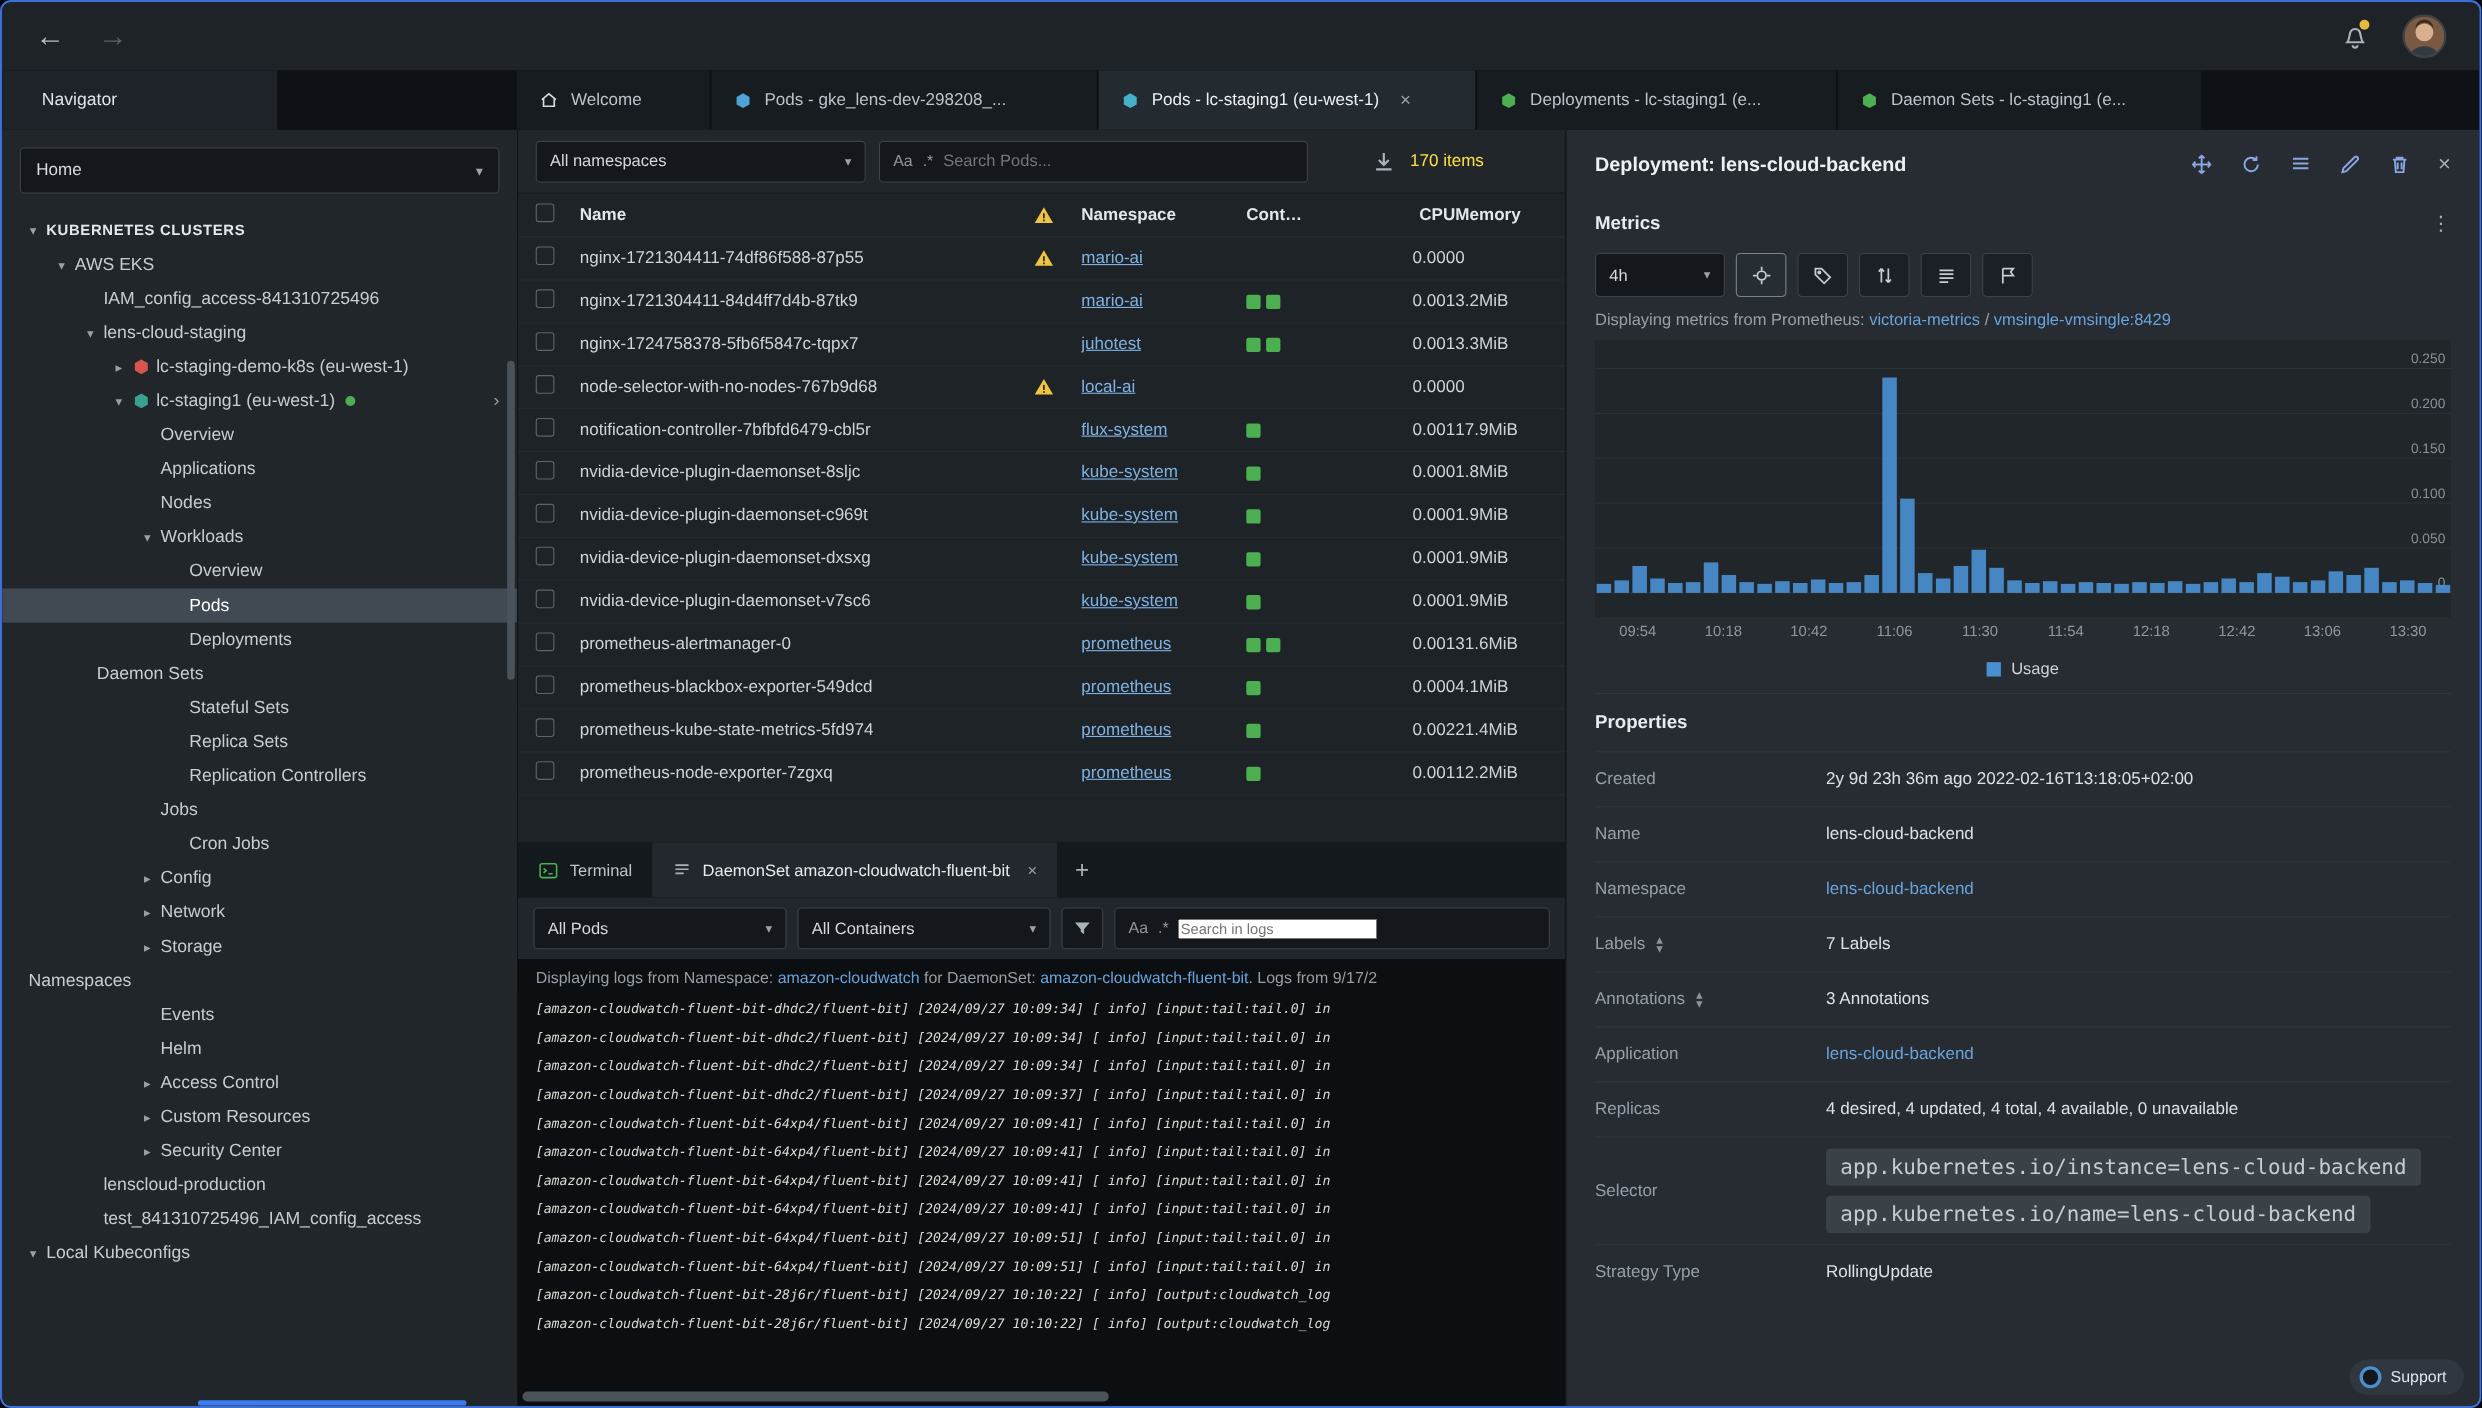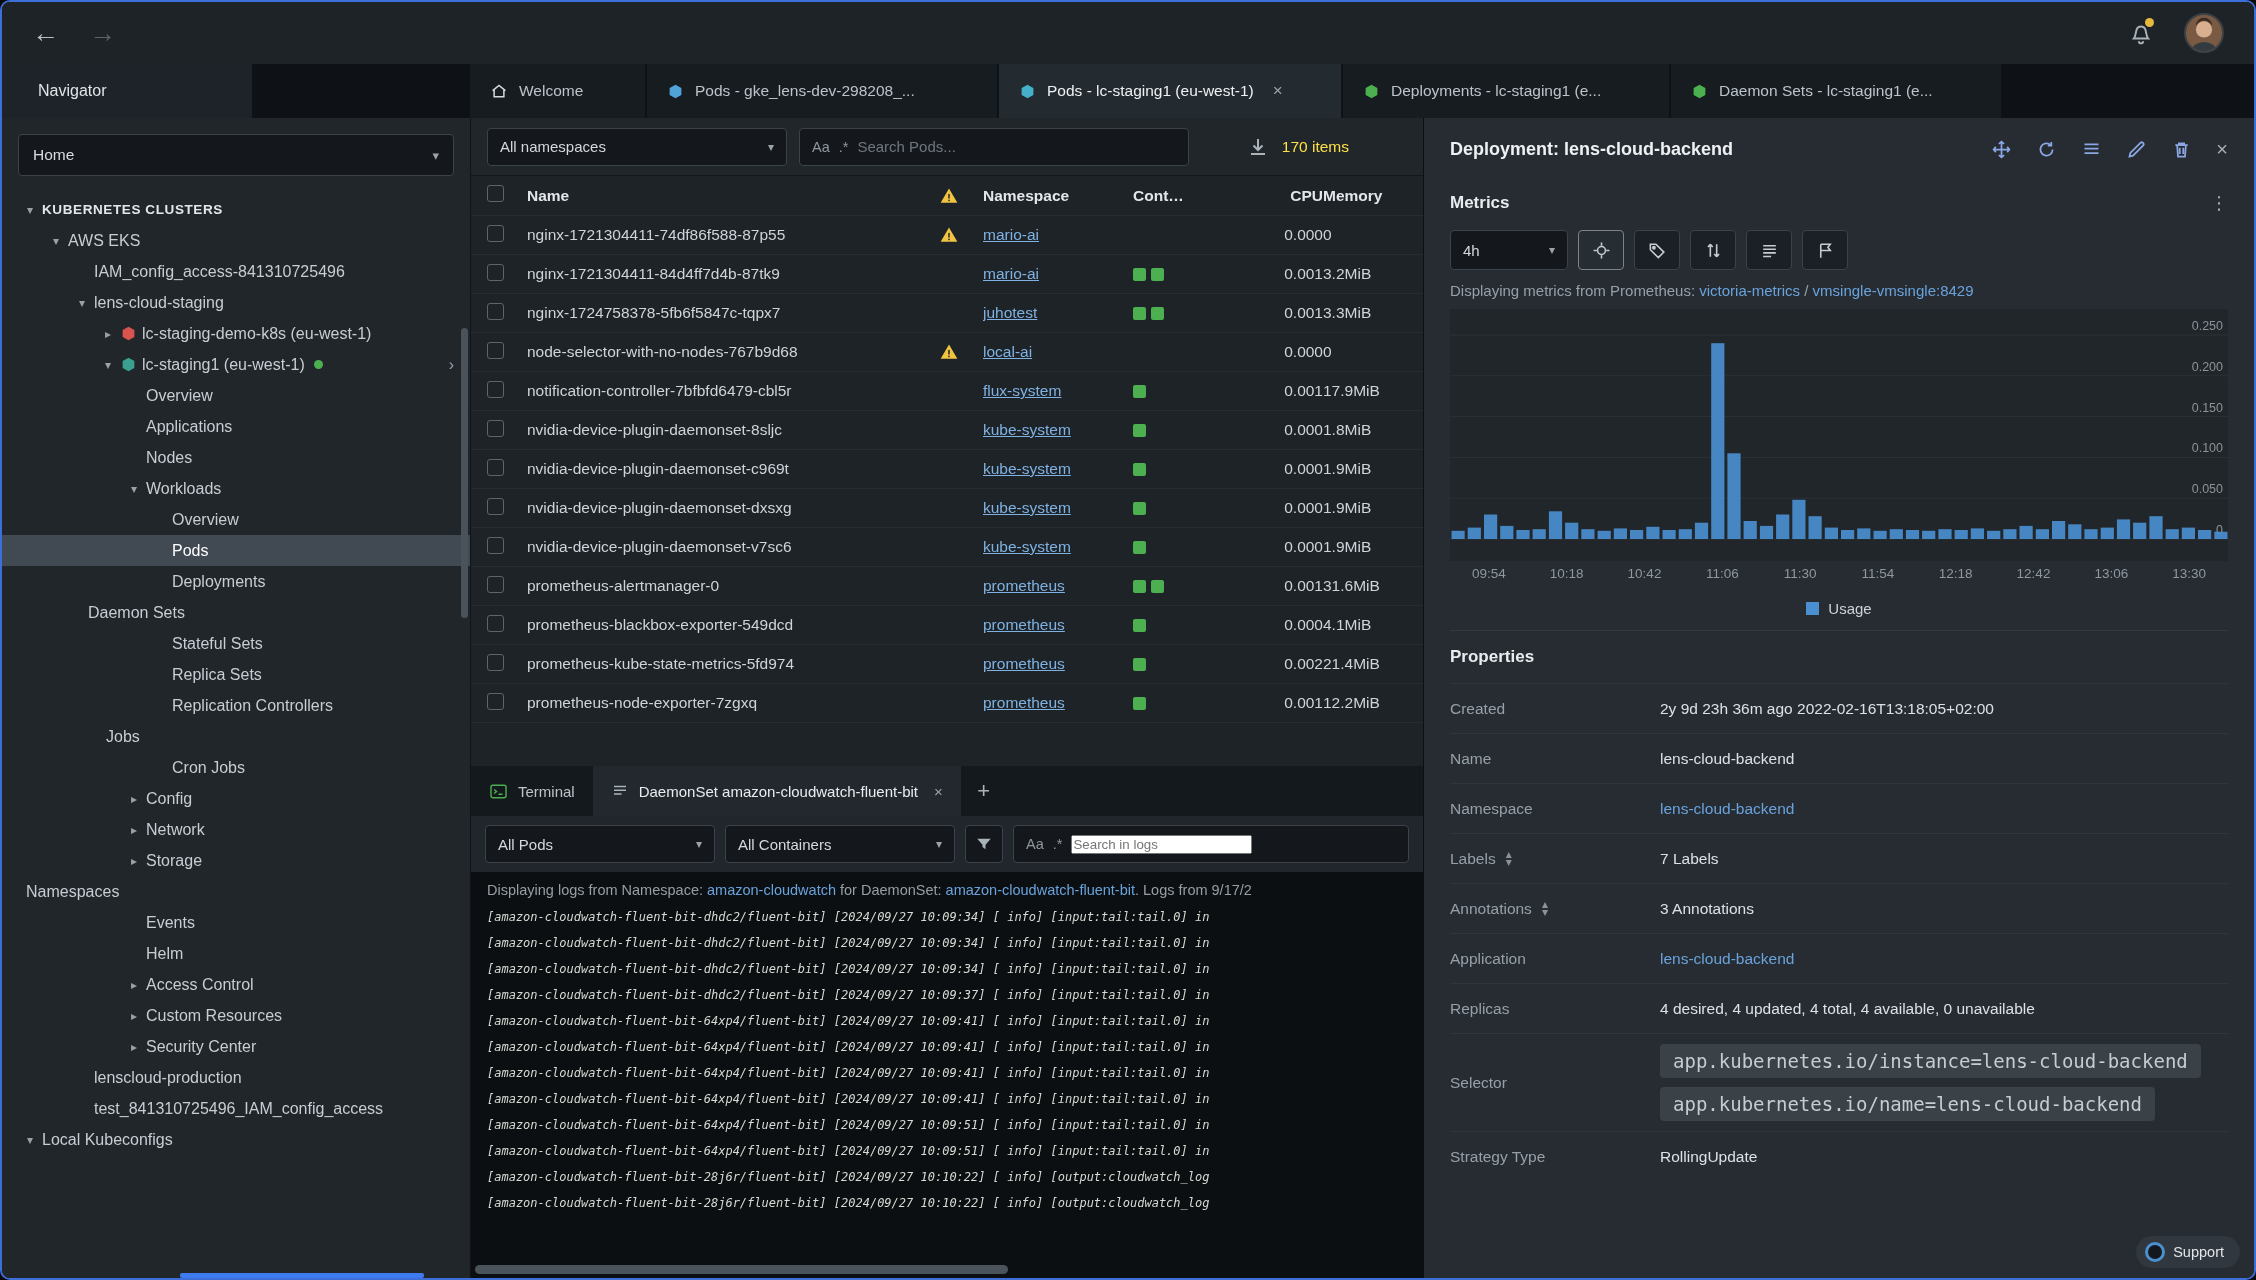--- a/index.html
+++ b/index.html
@@ -298,21 +298,21 @@
             <span class="lbl">Stateful Sets</span>
           </div>
           <div class="trow" style="padding-left: 146px;">
             <span class="chev"></span>
             <span class="lbl">Replica Sets</span>
           </div>
           <div class="trow" style="padding-left: 146px;">
             <span class="chev"></span>
             <span class="lbl">Replication Controllers</span>
           </div>
-          <div class="trow" style="padding-left: 80px;">
+          <div class="trow" style="padding-left: 120px;">
             <span class="chev"></span>
             <span class="lbl">Jobs</span>
           </div>
           <div class="trow" style="padding-left: 146px;">
             <span class="chev"></span>
             <span class="lbl">Cron Jobs</span>
           </div>
           <div class="trow" style="padding-left: 120px;">
             <span class="chev">▸</span>
             <span class="lbl">Config</span>

